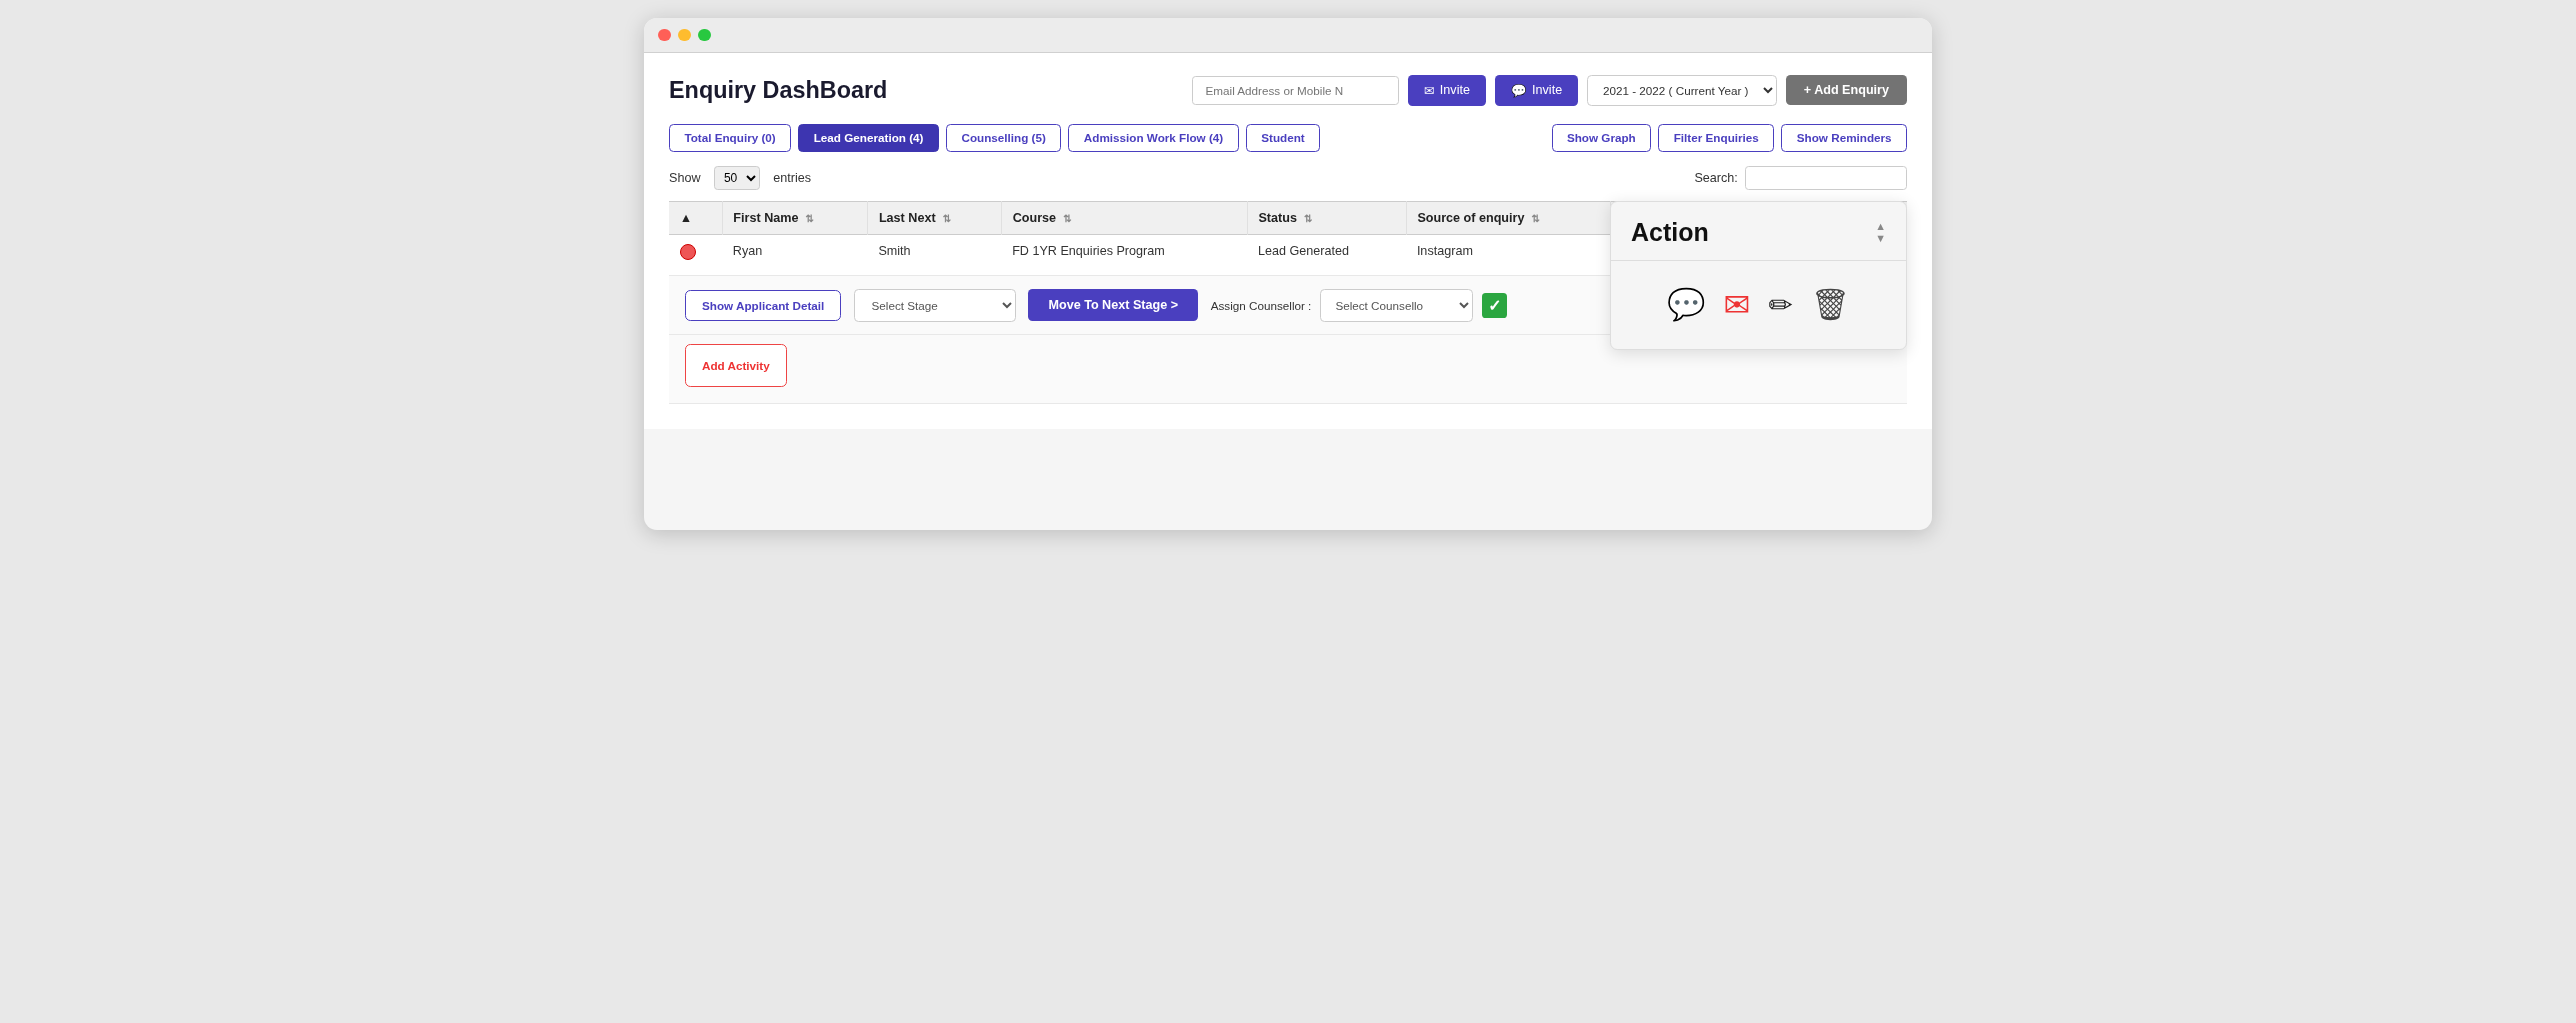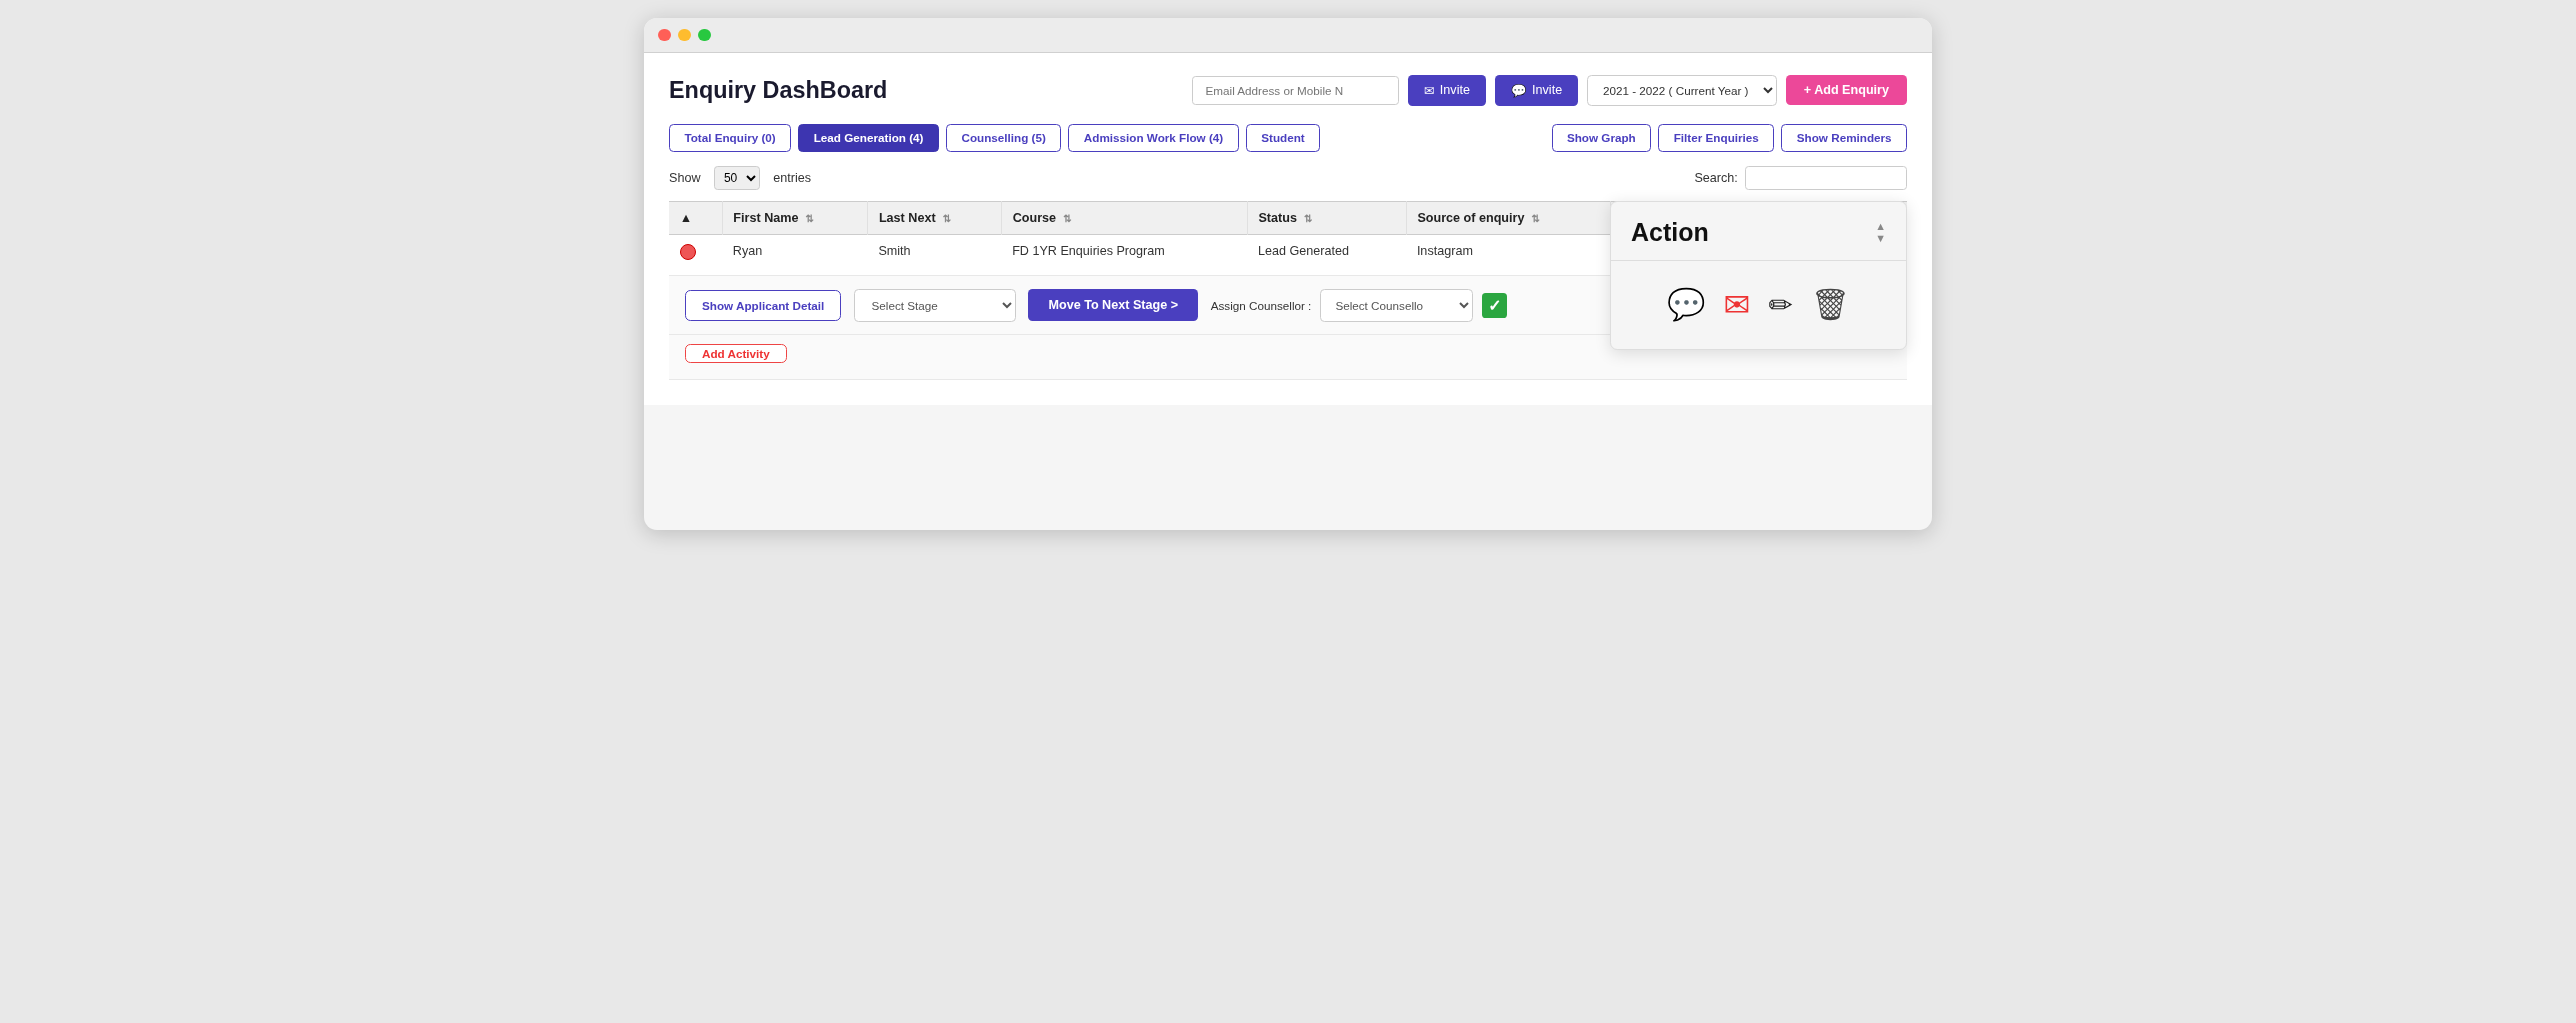--- a/index.html
+++ b/index.html
@@ -97,21 +97,21 @@
       border: 0.9px solid #ccc;
       border-radius: 4.5px;
       padding: 7.2px 10.8px;
       font-size: 11.7px;
       color: #333;
       cursor: pointer;
       outline: none;
       background: #fff;
     }
     .btn-add-enquiry {
-      background: #ec4899;
+      background: #737373;
       color: #fff;
       border: none;
       border-radius: 4.5px;
       padding: 8px 18px;
       font-size: 12.6px;
       font-weight: 600;
       cursor: pointer;
     }
 
     
@@ -322,21 +322,21 @@
     
     .activity-row td {
       padding: 9px 16px 16px 16px;
       background: #fafafa;
     }
     .btn-add-activity {
       border: 1.8px solid #e44;
       border-radius: 5.4px;
       background: #fff;
       color: #e33;
-      padding: 2px 16px;
+      padding: 14px 16px;
       font-size: 11.7px;
       font-weight: 600;
       cursor: pointer;
       text-align: center;
     }
 
     
     .action-col {
       display: flex;
       gap: 5.4px;

